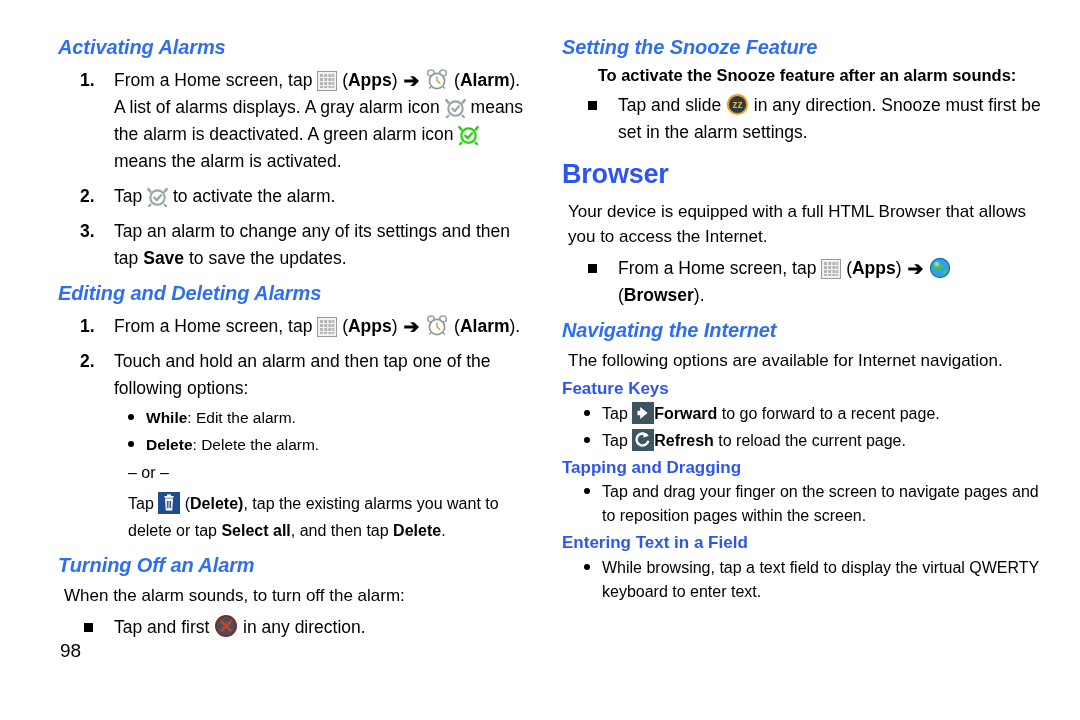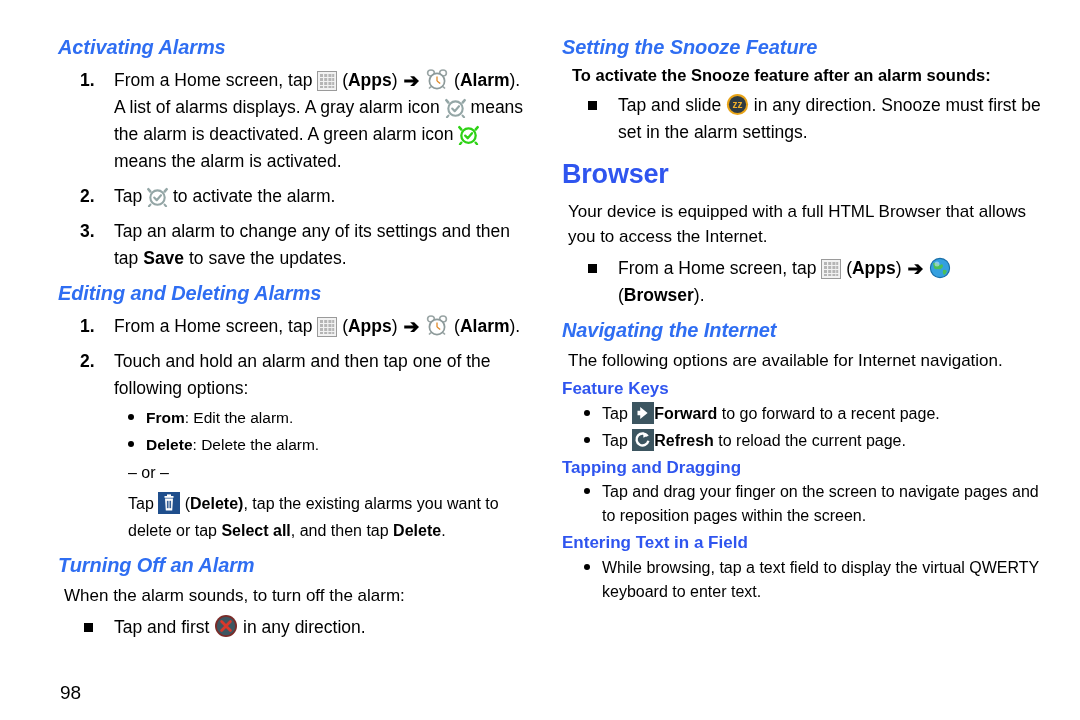--- a/index.html
+++ b/index.html
@@ -50,20 +50,21 @@
     font-weight: bold;
     color: #2f55ef;
     margin: 5px 0 2px 0;
     line-height: 1.15;
   }
   .bold-lead {
     font-size: 16.5px;
     font-weight: bold;
     margin: 4px 0 6px 10px;
     line-height: 1.25;
+    text-align: center;
   }
 
   
   p.body-text {
     font-size: 17px;
     line-height: 25px;
     margin: 6px 0 6px 6px;
   }
   b { font-weight: bold; }
 
@@ -141,21 +142,21 @@
   .indented-para {
     margin: 6px 0 4px 70px;
     font-size: 16px;
     line-height: 27px;
   }
 
   
   .page-num {
     position: absolute;
     left: 60px;
-    top: 682px;
+    top: 640px;
     font-size: 19px;
     color: #000;
   }
 
   
   .ic {
     display: inline-block;
     vertical-align: -5px;
     position: relative;
   }
@@ -278,21 +279,21 @@
           </svg></span><span> (</span><b>Alarm</b><span>).</span>
     </div>
 
     <div class="num-item">
       <span class="num">2.</span>
       <span>Touch and hold an alarm and then tap one of the following options:</span>
     </div>
 
     <div class="sub-dot">
       <span class="dot"></span>
-      <b>From</b><span>: Edit the alarm.</span>
+      <b>While</b><span>: Edit the alarm.</span>
     </div>
     <div class="sub-dot">
       <span class="dot"></span>
       <b>Delete</b><span>: Delete the alarm.</span>
     </div>
 
     <div class="or-line">– or –</div>
 
     <div class="indented-para">
       <span>Tap </span><span class="ic"><svg width="22" height="22" viewBox="0 0 22 22">

